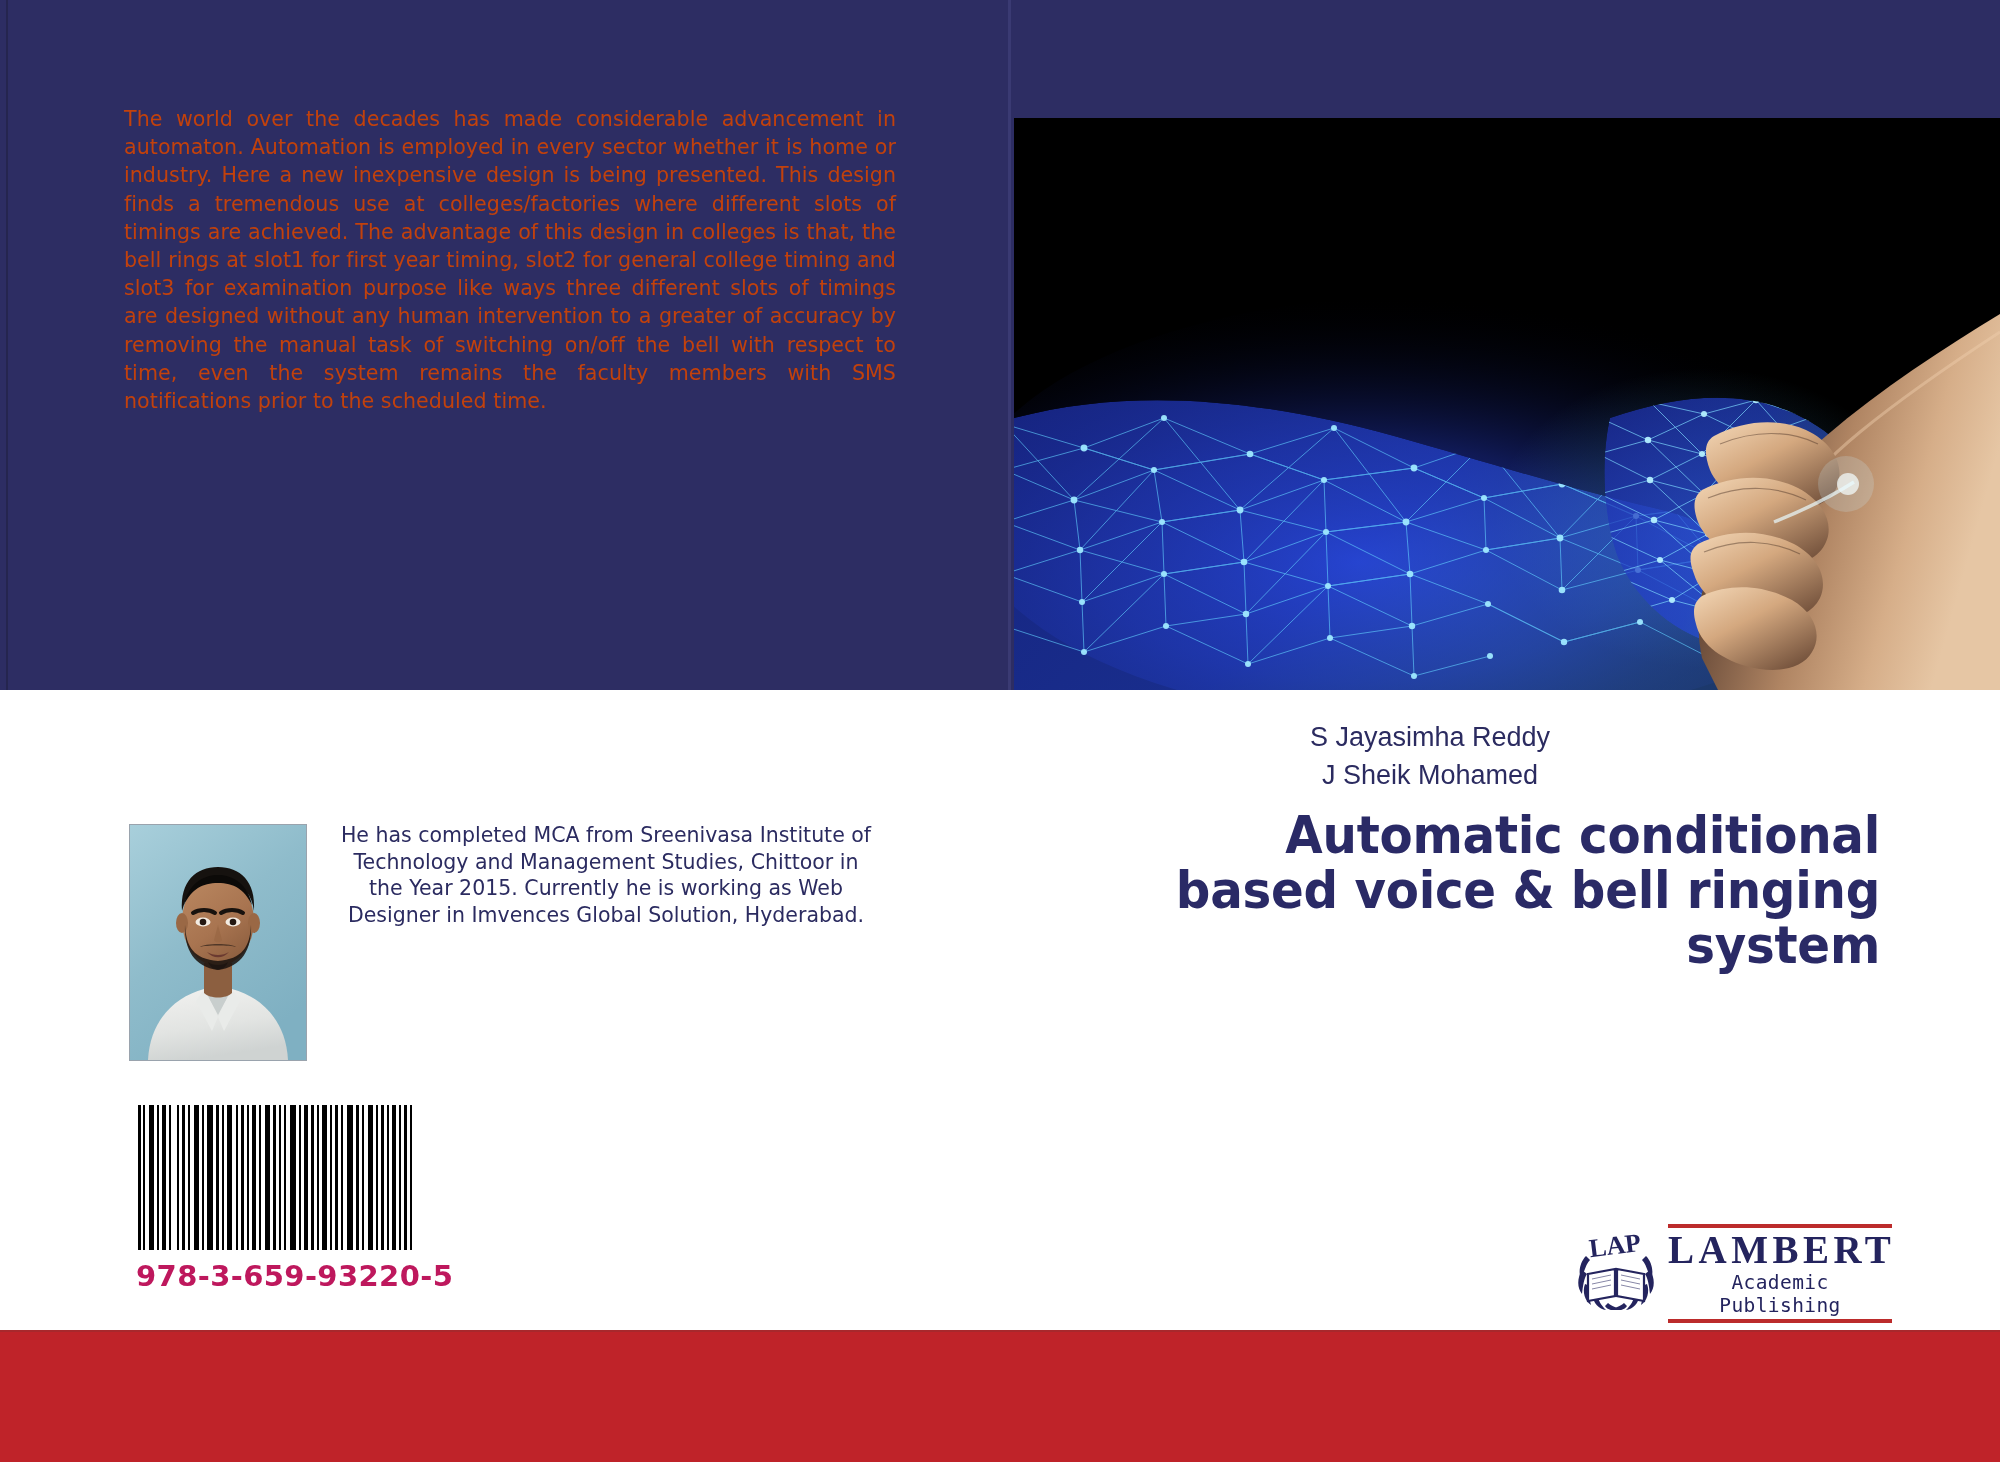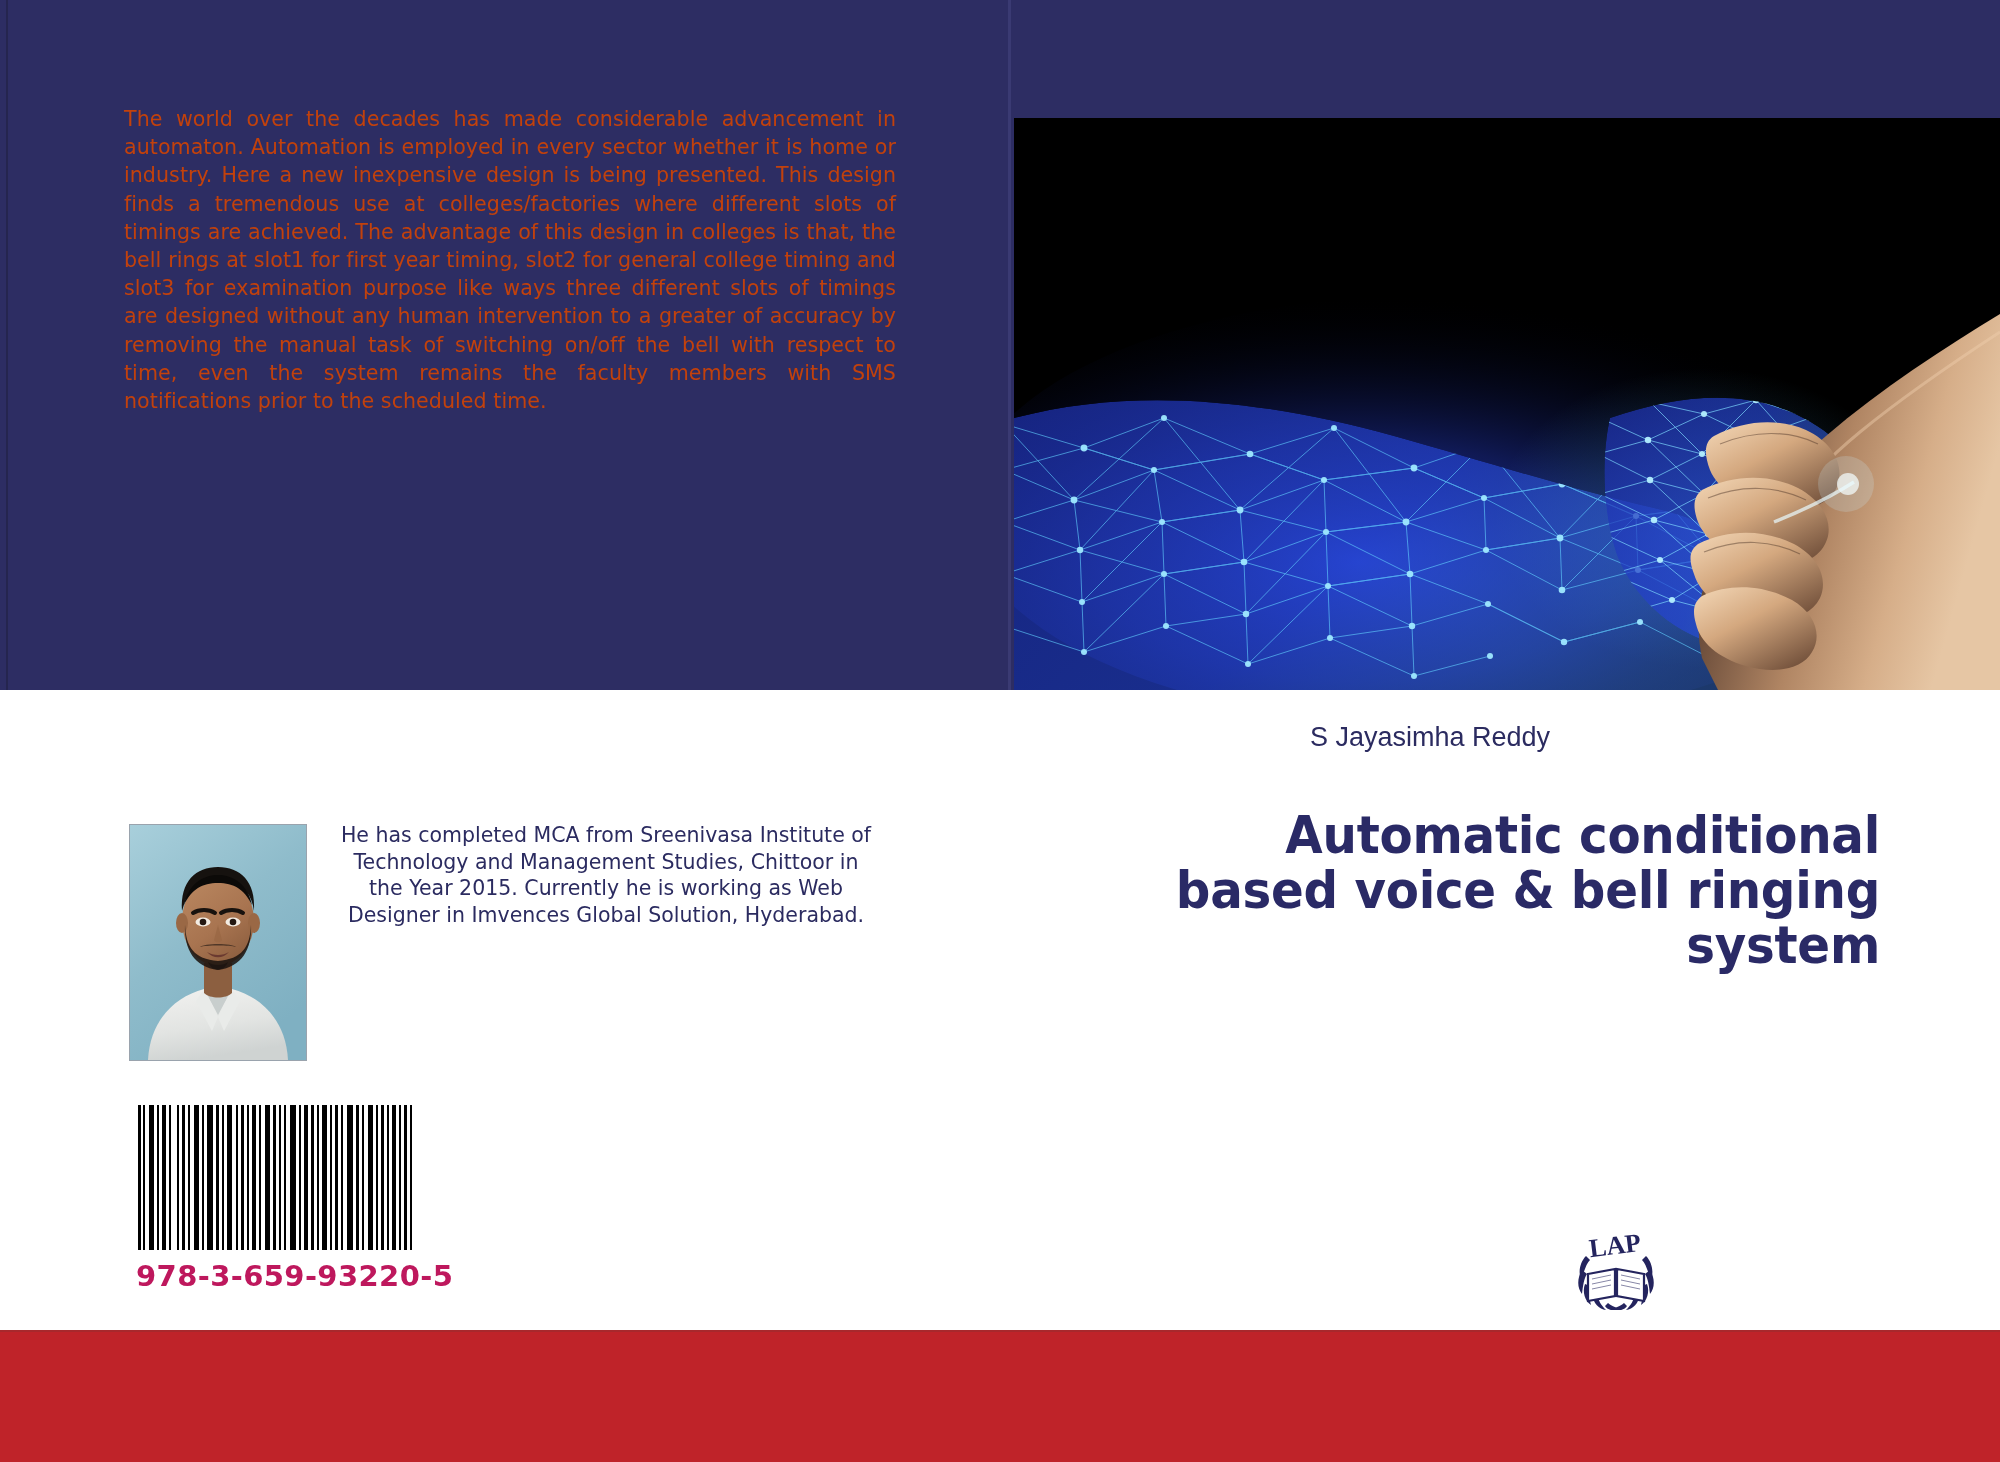--- a/index.html
+++ b/index.html
@@ -426,20 +426,21 @@
     <circle cx="832" cy="366" r="28" fill="#cdf2ff" opacity="0.20"></circle>
     <circle cx="834" cy="366" r="11" fill="#f4fdff" opacity="0.72"></circle>
     <path d="M760,404 C790,392 818,378 840,364" stroke="#e9fbff" stroke-width="3.5" opacity="0.7" fill="none"></path>
   </svg>
 </div>
 
 <div id="lower-white"></div>
 
 <div id="authors">
   <div>S Jayasimha Reddy</div>
+  <div>J Sheik Mohamed</div>
 </div>
 
 <div id="title">
   <div>Automatic conditional</div>
   <div>based voice &amp; bell ringing</div>
   <div>system</div>
 </div>
 
 <div id="author-photo">
   <svg width="176" height="235" viewBox="0 0 176 235">
@@ -584,17 +585,23 @@
             <path d="M20,57 L39,53"></path>
               <path d="M20,62 L39,58"></path>
               <path d="M20,67 L39,63"></path>
             <path d="M68,57 L49,53"></path>
               <path d="M68,62 L49,58"></path>
               <path d="M68,67 L49,63"></path>
           </g>
         </g>
       </svg>
     </div>
+    <div id="logo-wordmark">
+      <div class="logo-rule"></div>
+      <div id="logo-lambert">LAMBERT</div>
+      <div id="logo-academic">Academic Publishing</div>
+      <div class="logo-rule"></div>
+    </div>
   </div>
 </div>
 
 <div id="red-band"></div>
 <div id="red-band-top-edge"></div>
 
 </body></html>

